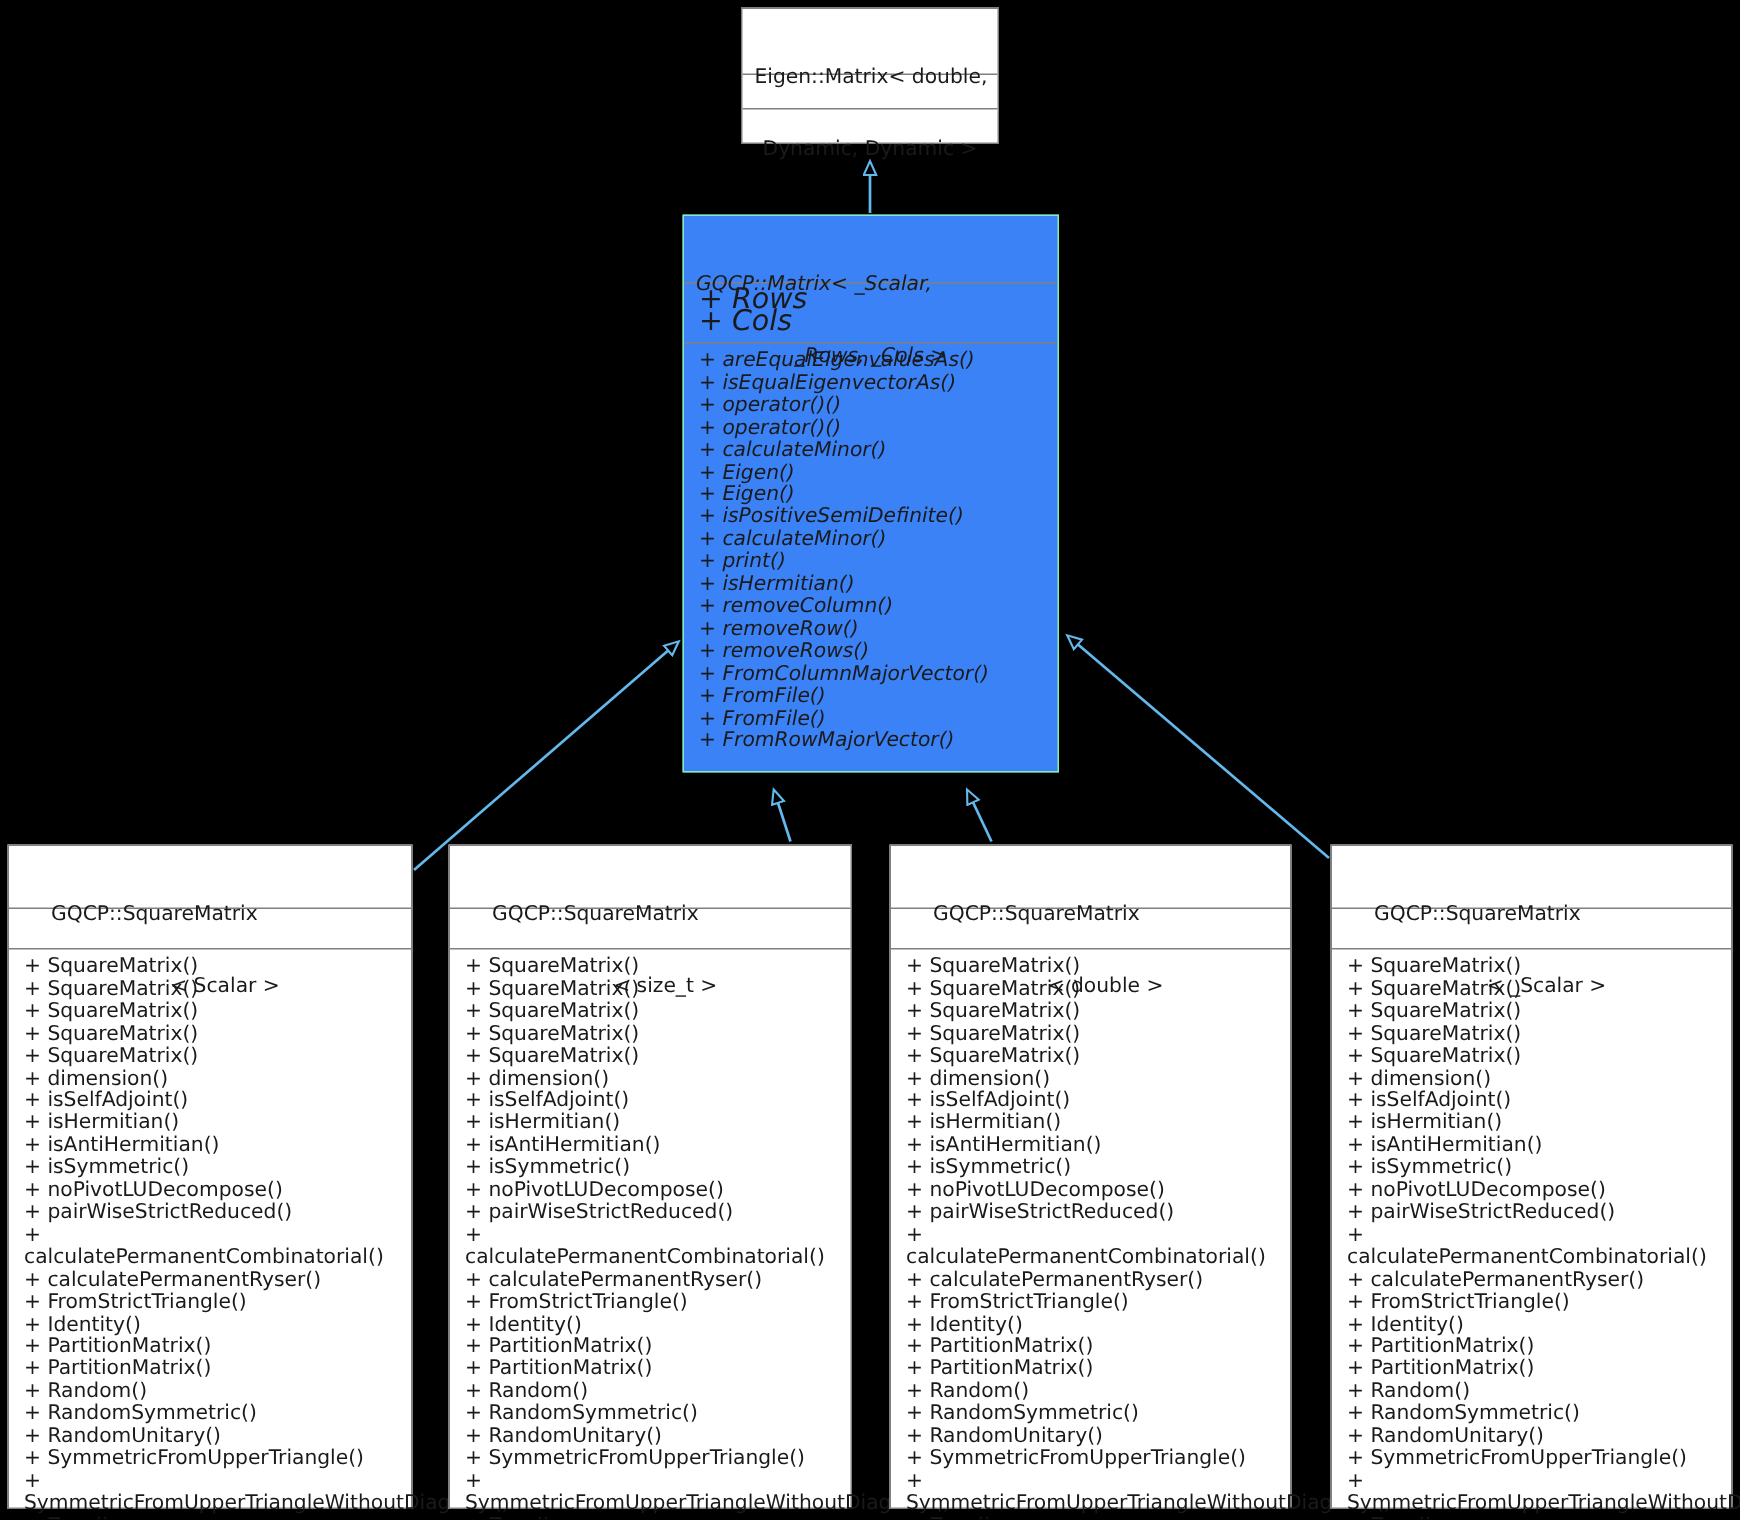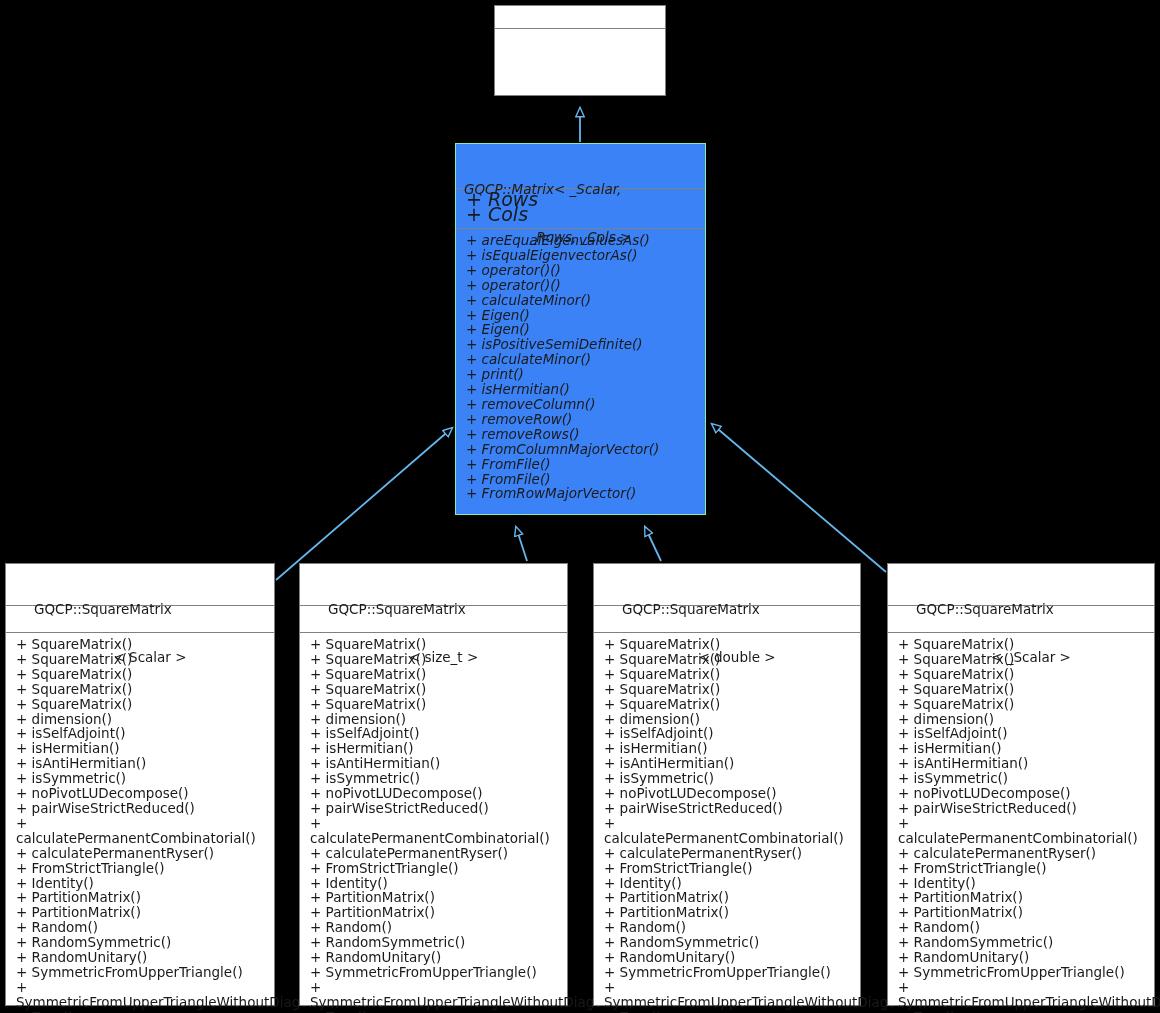--- a/index.html
+++ b/index.html
@@ -111,20 +111,24 @@
     <g>
       <line x1="661" y1="561" x2="645" y2="527" stroke="#63b8ee" stroke-width="1.8" marker-end="url(#hollowArrow)"></line>
     </g>
 
     <g>
       <line x1="886" y1="572" x2="712" y2="424" stroke="#63b8ee" stroke-width="1.8" marker-end="url(#hollowArrow)"></line>
     </g>
   </svg>
 
   <div class="uml-box" id="box-eigen">
+    <div class="uml-title">
+      <span class="l1">Eigen::Matrix&lt; double,</span>
+      <span class="l2">Dynamic, Dynamic &gt;</span>
+    </div>
     <div class="uml-attrs"></div>
     <div class="uml-ops"></div>
   </div>
 
   <div class="uml-box shaded" id="box-matrix">
     <div class="uml-title">
       <span class="l1">GQCP::Matrix&lt; _Scalar,</span>
       <span class="l2">_Rows, _Cols &gt;</span>
     </div>
     <div class="uml-attrs">

